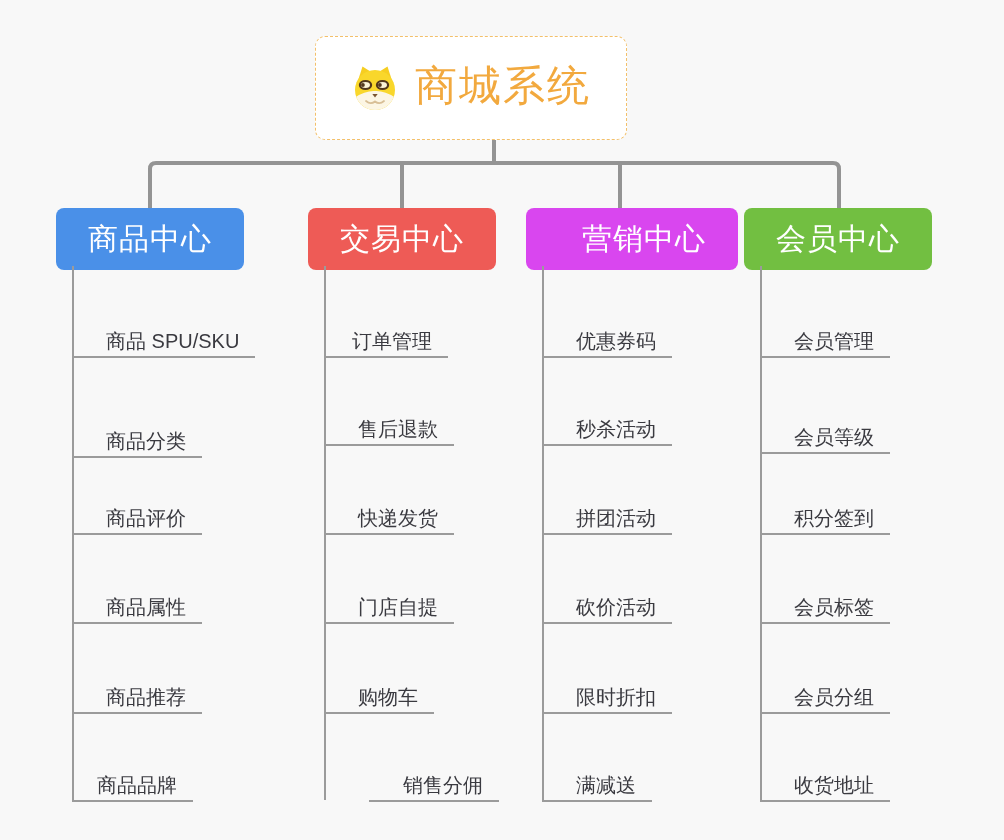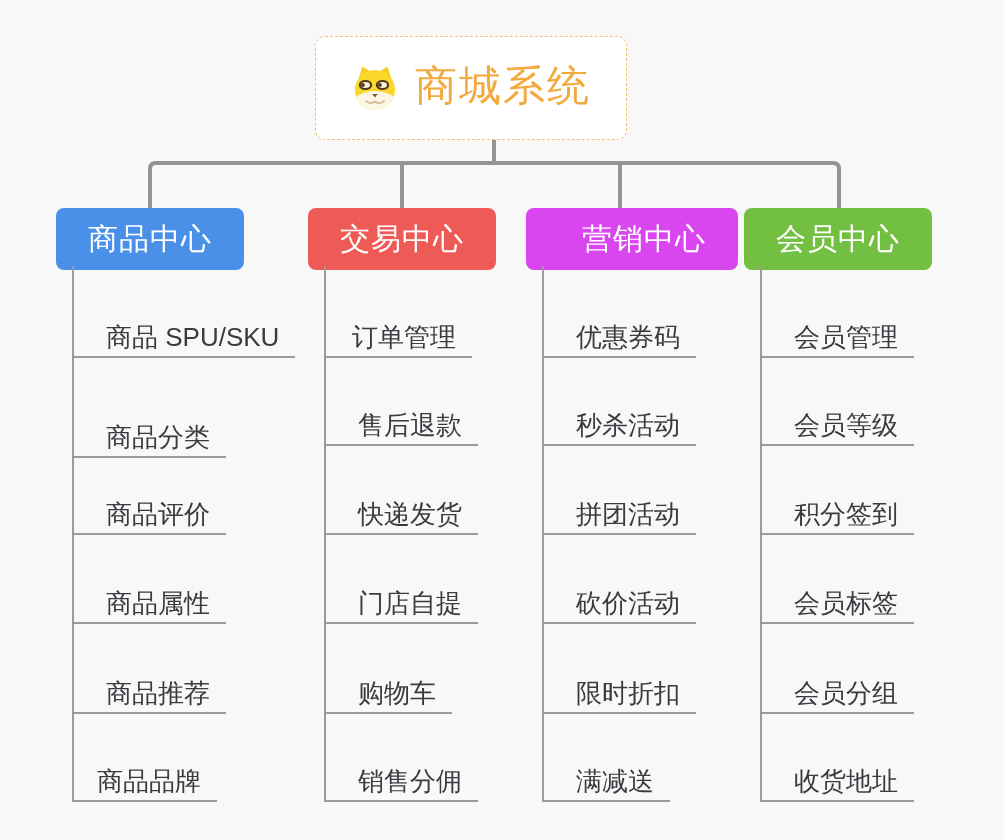--- a/index.html
+++ b/index.html
@@ -70,21 +70,21 @@
   }
   .child-node{
     position:absolute;
     left:16px;
     height:46px;
     box-sizing:border-box;
     display:flex;
     align-items:flex-end;
     padding:0 16px 3px 34px;
     border-bottom:2px solid #9b9b9b;
-    font-size:26px;
+    font-size:20px;
     color:#3a3a40;
     white-space:nowrap;
     line-height:1.15;
     cursor:default;
   }
 </style>
 </head>
 <body>
 
 <div class="stage">
@@ -131,37 +131,37 @@
         <div class="child-node" style="top: 548px; border-bottom-color: rgb(155, 155, 155); color: rgb(58, 58, 64); padding-left: 25px;">商品品牌</div>
       </div>
       <div class="branch-col" style="left: 308px;">
         <div class="branch-header" style="background: rgb(238, 91, 86); color: rgb(255, 255, 255);">交易中心</div>
         <div class="branch-vline" style="background: rgb(155, 155, 155);"></div>
         <div class="child-node" style="top: 104px; border-bottom-color: rgb(155, 155, 155); color: rgb(58, 58, 64); padding-left: 28px;">订单管理</div>
         <div class="child-node" style="top: 192px; border-bottom-color: rgb(155, 155, 155); color: rgb(58, 58, 64);">售后退款</div>
         <div class="child-node" style="top: 281px; border-bottom-color: rgb(155, 155, 155); color: rgb(58, 58, 64);">快递发货</div>
         <div class="child-node" style="top: 370px; border-bottom-color: rgb(155, 155, 155); color: rgb(58, 58, 64);">门店自提</div>
         <div class="child-node" style="top: 460px; border-bottom-color: rgb(155, 155, 155); color: rgb(58, 58, 64);">购物车</div>
-        <div class="child-node" style="top: 548px; border-bottom-color: rgb(155, 155, 155); color: rgb(58, 58, 64);">销售分佣</div>
+        <div class="child-node" style="top: 548px; border-bottom-color: rgb(155, 155, 155); color: rgb(58, 58, 64); margin-left: 45px;">销售分佣</div>
       </div>
       <div class="branch-col" style="left: 526px;">
         <div class="branch-header" style="background: #d946ef; color: rgb(255, 255, 255); padding-left: 24px;">营销中心</div>
         <div class="branch-vline" style="background: rgb(155, 155, 155);"></div>
         <div class="child-node" style="top: 104px; border-bottom-color: rgb(155, 155, 155); color: rgb(58, 58, 64);">优惠券码</div>
         <div class="child-node" style="top: 192px; border-bottom-color: rgb(155, 155, 155); color: rgb(58, 58, 64);">秒杀活动</div>
         <div class="child-node" style="top: 281px; border-bottom-color: rgb(155, 155, 155); color: rgb(58, 58, 64);">拼团活动</div>
         <div class="child-node" style="top: 460px; border-bottom-color: rgb(155, 155, 155); color: rgb(58, 58, 64);">限时折扣</div>
         <div class="child-node" style="top: 370px; border-bottom-color: rgb(155, 155, 155); color: rgb(58, 58, 64);">砍价活动</div>
         <div class="child-node" style="top: 548px; border-bottom-color: rgb(155, 155, 155); color: rgb(58, 58, 64);">满减送</div>
       </div>
       <div class="branch-col" style="left: 744px;">
         <div class="branch-header" style="background: rgb(114, 191, 65); color: rgb(255, 255, 255);">会员中心</div>
         <div class="branch-vline" style="background: rgb(155, 155, 155);"></div>
         <div class="child-node" style="top: 104px; border-bottom-color: rgb(155, 155, 155); color: rgb(58, 58, 64);">会员管理</div>
-        <div class="child-node" style="top: 192px; border-bottom-color: rgb(155, 155, 155); color: rgb(58, 58, 64);">会员等级</div>
+        <div class="child-node" style="top: 200px; border-bottom-color: rgb(155, 155, 155); color: rgb(58, 58, 64);">会员等级</div>
         <div class="child-node" style="top: 281px; border-bottom-color: rgb(155, 155, 155); color: rgb(58, 58, 64);">积分签到</div>
         <div class="child-node" style="top: 370px; border-bottom-color: rgb(155, 155, 155); color: rgb(58, 58, 64);">会员标签</div>
         <div class="child-node" style="top: 460px; border-bottom-color: rgb(155, 155, 155); color: rgb(58, 58, 64);">会员分组</div>
         <div class="child-node" style="top: 548px; border-bottom-color: rgb(155, 155, 155); color: rgb(58, 58, 64);">收货地址</div>
       </div>
     </div>
 
 </div>
 
 </body></html>

